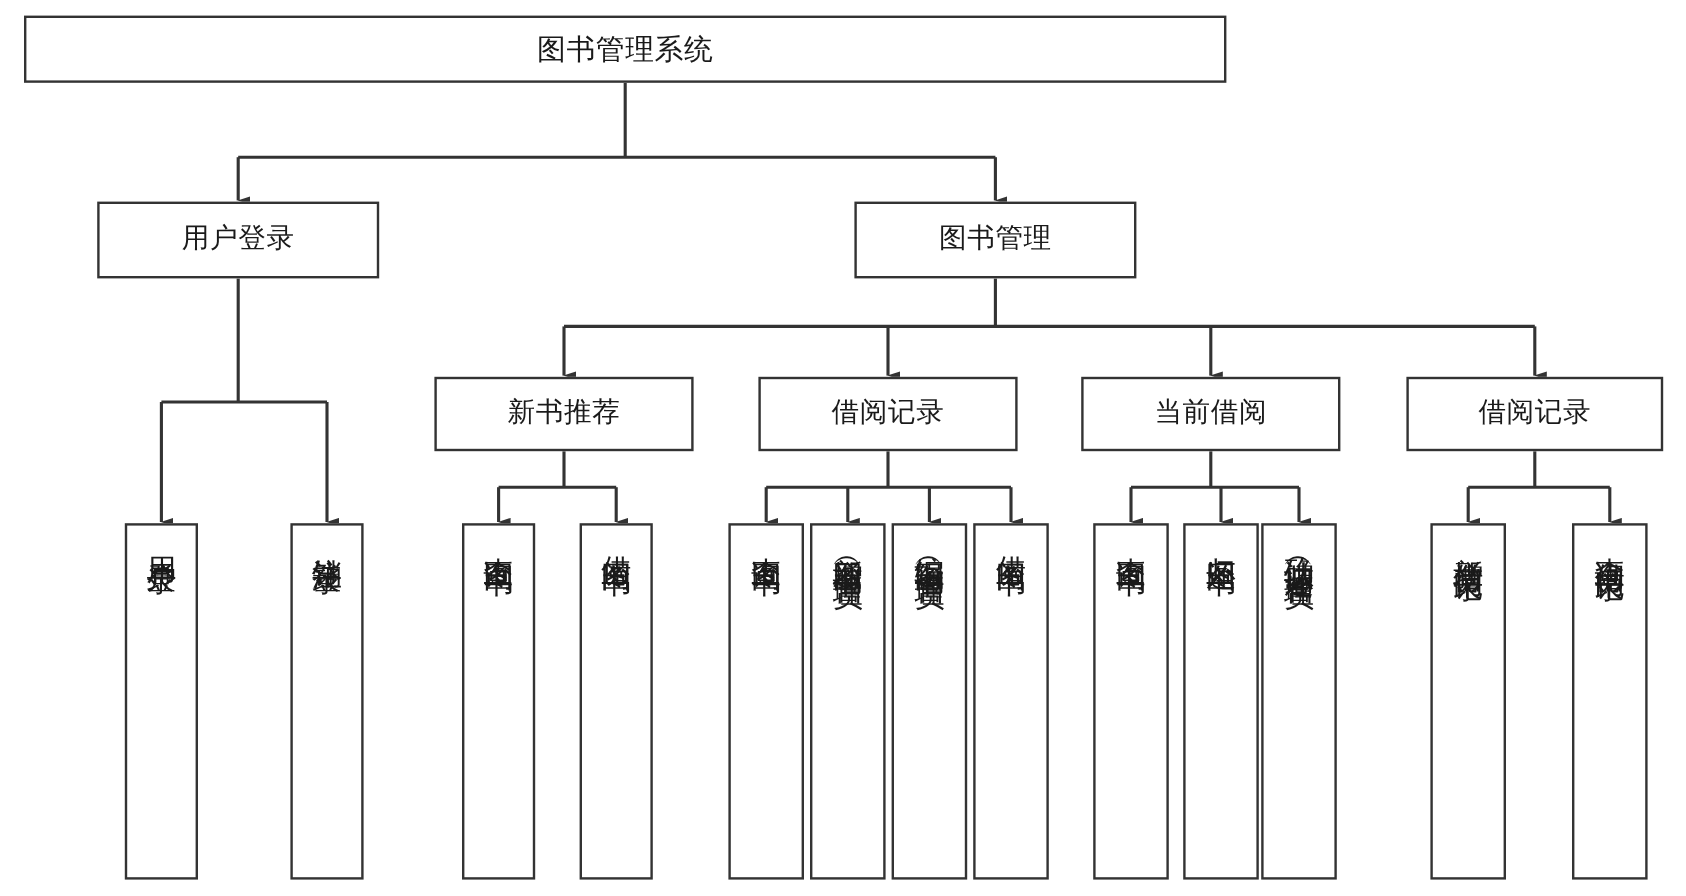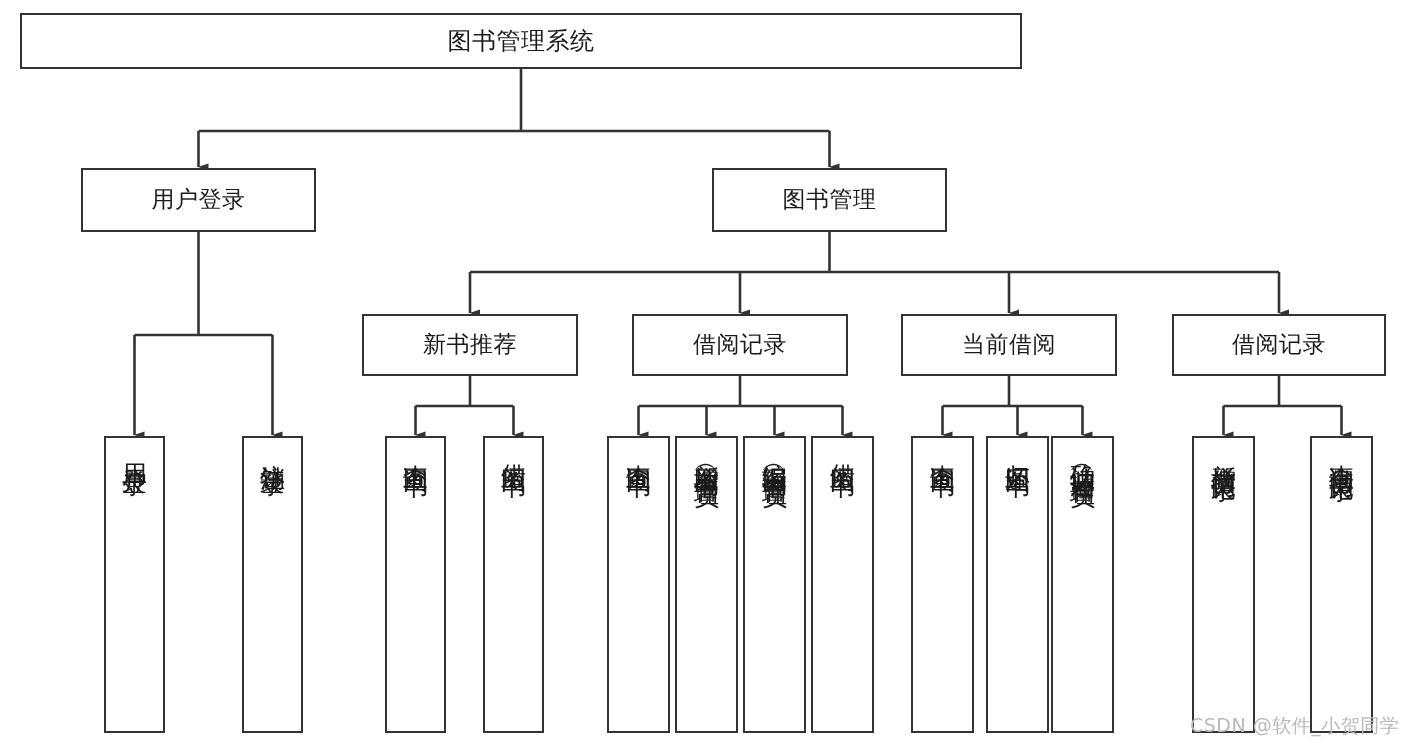--- a/index.html
+++ b/index.html
@@ -174,15 +174,14 @@
   <div class="node vert" style="left: 1051px; top: 436px; width: 63px; height: 297px;">
     <span class="label">确认归还（管理员）</span>
   </div>
   <div class="node vert" style="left: 1192px; top: 436px; width: 63px; height: 297px;">
     <span class="label">新增借阅记录</span>
   </div>
   <div class="node vert" style="left: 1310px; top: 436px; width: 63px; height: 297px;">
     <span class="label">查询借阅记录</span>
   </div>
 
-  <div id="watermark">CSDN @软件_小贺同学</div>
 
 </div>
 
 </body></html>

